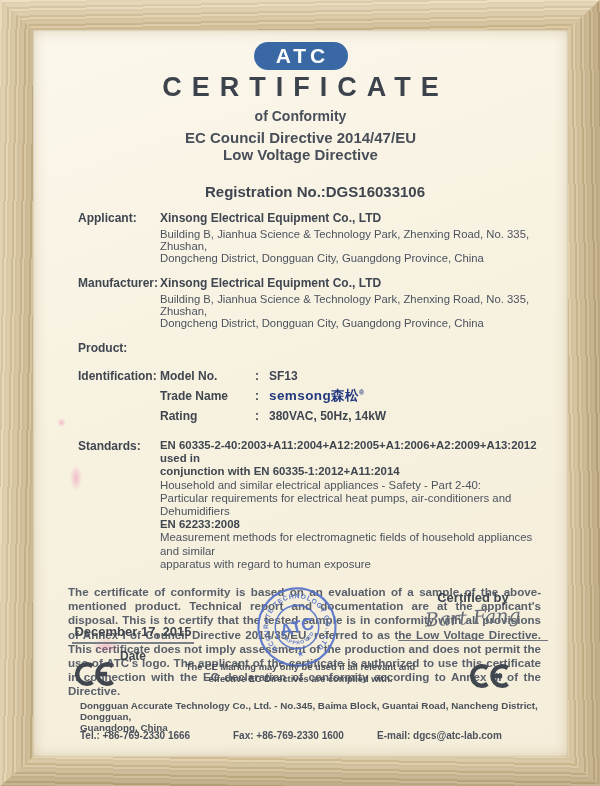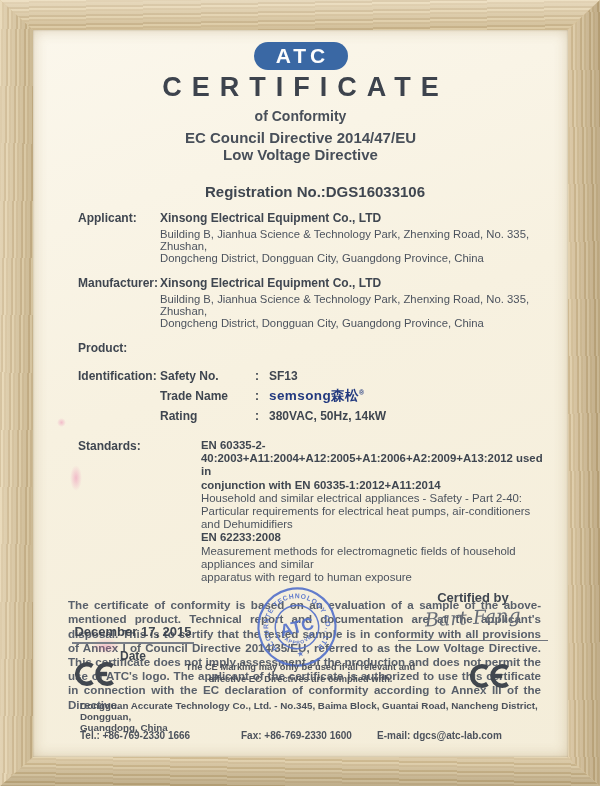--- a/index.html
+++ b/index.html
@@ -71,21 +71,21 @@
     font-style:italic;font-size:19px;color:#676d77;transform:rotate(-3deg);}
   .sig-rule{border-top:1.5px solid #70757e;}
   
   .ce-left{position:absolute;left:42px;top:629px;}
   .ce-right{position:absolute;left:437px;top:631px;}
   .ce-note{position:absolute;left:0;top:632px;width:535px;text-align:center;
     font-size:9.3px;font-weight:bold;line-height:11.5px;color:#4c525c;}
   .addr-bottom{position:absolute;left:47px;top:670px;width:465px;
     font-size:9.8px;font-weight:bold;line-height:11px;color:#4c525c;}
   .contact{position:absolute;top:700px;font-size:10px;font-weight:bold;color:#4c525c;}
-  .c-tel{left:47px;} .c-fax{left:208px;} .c-email{left:344px;}
+  .c-tel{left:47px;} .c-fax{left:200px;} .c-email{left:344px;}
 </style>
 </head>
 <body>
 
 <div class="frame">
   <div class="frame-piece f-top"></div>
   <div class="frame-piece f-bottom"></div>
   <div class="frame-piece f-left"></div>
   <div class="frame-piece f-right"></div>
 </div>
@@ -128,38 +128,38 @@
     </div>
 
     <div class="row" style="margin-bottom:14px;">
       <div class="lab">Product:</div>
     </div>
 
     <div class="row" style="margin-bottom:10px;">
       <div class="lab">Identification:</div>
       <div>
         <div class="id-row">
-          <span class="id-name">Safety No.</span>
+          <span class="id-name">Model No.</span>
           <span class="id-colon">:</span>
           <span class="id-val">SF13</span>
         </div>
         <div class="id-row">
           <span class="id-name">Trade Name</span>
           <span class="id-colon">:</span>
           <span class="brand"><span>semsong森松</span><sup>®</sup></span>
         </div>
         <div class="id-row">
           <span class="id-name">Rating</span>
           <span class="id-colon">:</span>
           <span class="id-val">380VAC, 50Hz, 14kW</span>
         </div>
       </div>
     </div>
 
-    <div class="row" style="margin-bottom:0;gap:41px;">
+    <div class="row" style="margin-bottom:0;">
       <div class="lab">Standards:</div>
       <div>
         <div class="std-line b">EN 60335-2-40:2003+A11:2004+A12:2005+A1:2006+A2:2009+A13:2012 used in</div>
         <div class="std-line b">conjunction with EN 60335-1:2012+A11:2014</div>
         <div class="std-line">Household and similar electrical appliances - Safety - Part 2-40:</div>
         <div class="std-line">Particular requirements for electrical heat pumps, air-conditioners and Dehumidifiers</div>
         <div class="std-line b">EN 62233:2008</div>
         <div class="std-line">Measurement methods for electromagnetic fields of household appliances and similar</div>
         <div class="std-line">apparatus with regard to human exposure</div>
       </div>

